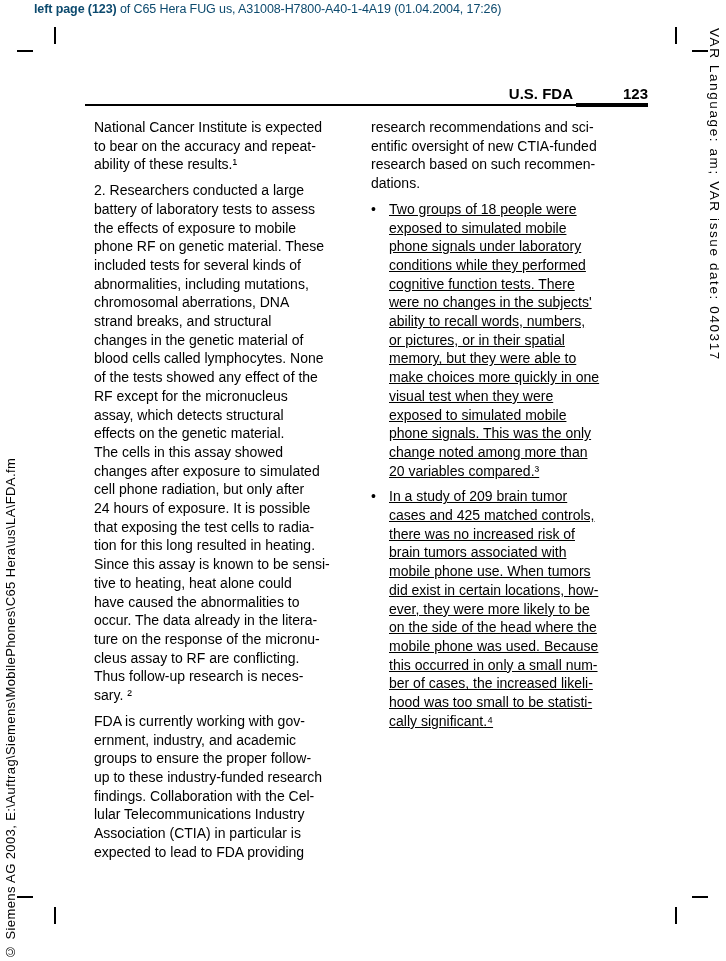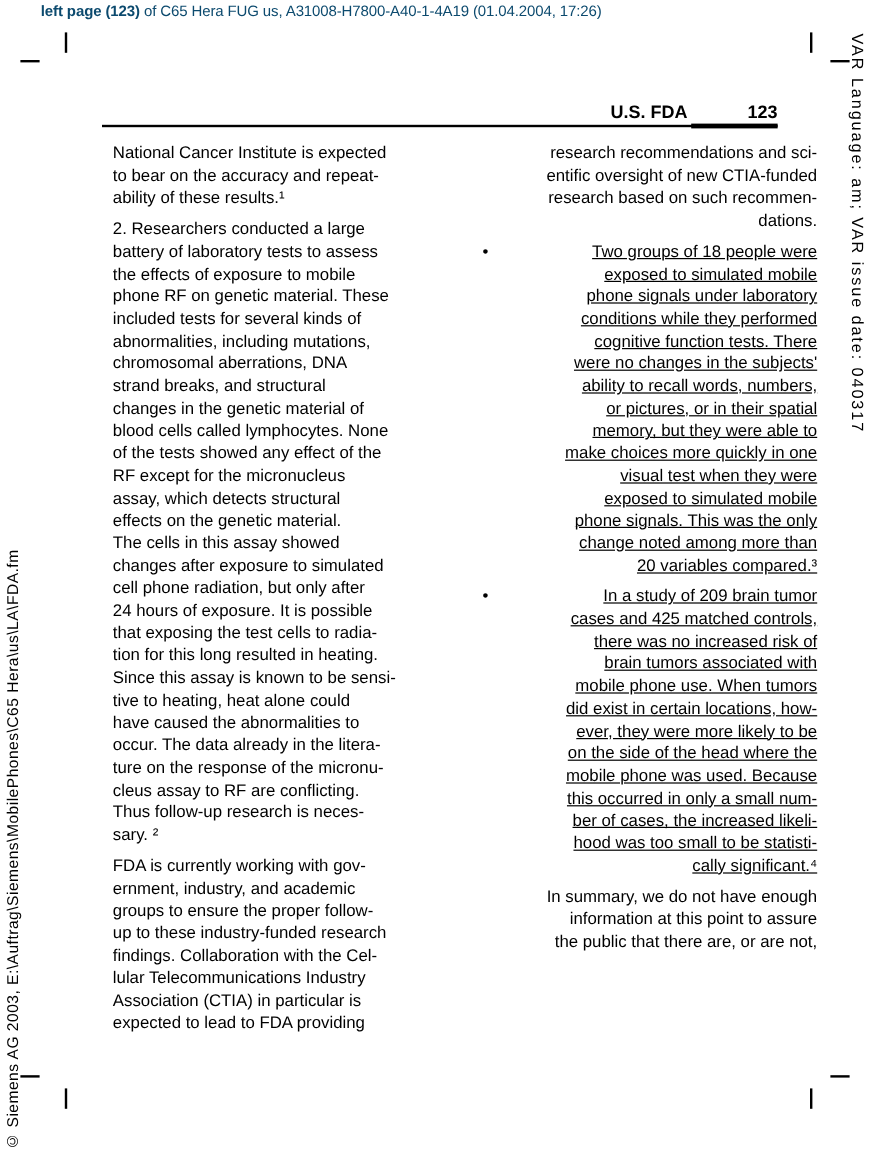--- a/index.html
+++ b/index.html
@@ -34,21 +34,21 @@
   .page-header .title{margin-right:50px;}
   .header-rule{
     position:absolute;left:85px;top:104px;width:563px;height:1.5px;background:#000;
   }
   .header-rule .thick{
     position:absolute;right:0;top:-1.5px;width:72px;height:4.5px;background:#000;
   }
   
   .col{position:absolute;top:118px;width:286px;font-size:14px;line-height:18.7px;}
   .col-left{left:94px;}
-  .col-right{left:395px;text-align:right;}
+  .col-right{left:371px;}
   .para{white-space:pre-line;margin:0 0 7px 0;}
   .bullet-item{display:flex;margin:0 0 7px 0;}
   .bullet{width:12px;flex:0 0 12px;margin-right:6px;}
   .bullet-text{white-space:pre-line;flex:1;text-decoration:underline;}
 </style>
 </head>
 <body>
 
 <div id="page">
 
@@ -149,18 +149,15 @@
 mobile phone use. When tumors
 did exist in certain locations, how-
 ever, they were more likely to be
 on the side of the head where the
 mobile phone was used. Because
 this occurred in only a small num-
 ber of cases, the increased likeli-
 hood was too small to be statisti-
 cally significant.⁴</div>
       </div>
-      <div class="para">In summary, we do not have enough
-information at this point to assure
-the public that there are, or are not,</div>
     </div>
 
 </div>
 
 </body></html>

